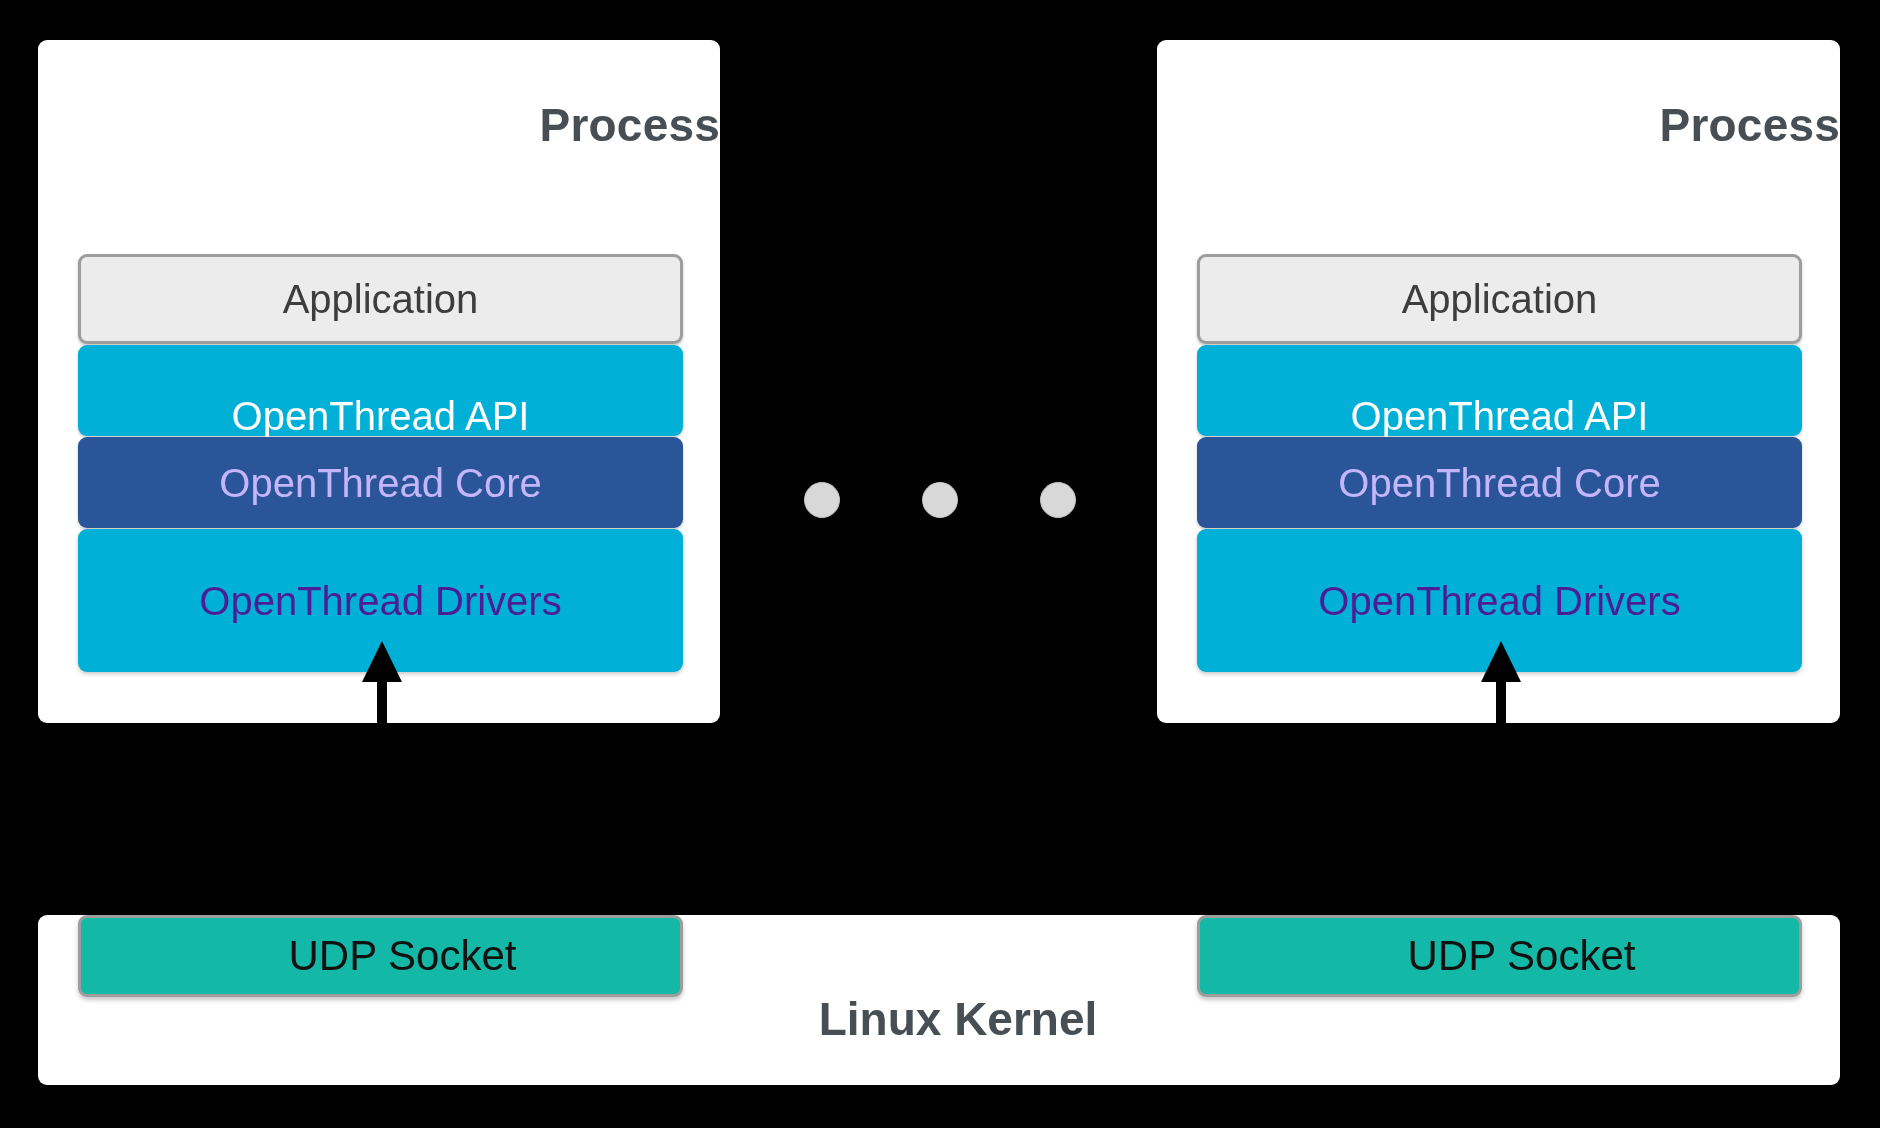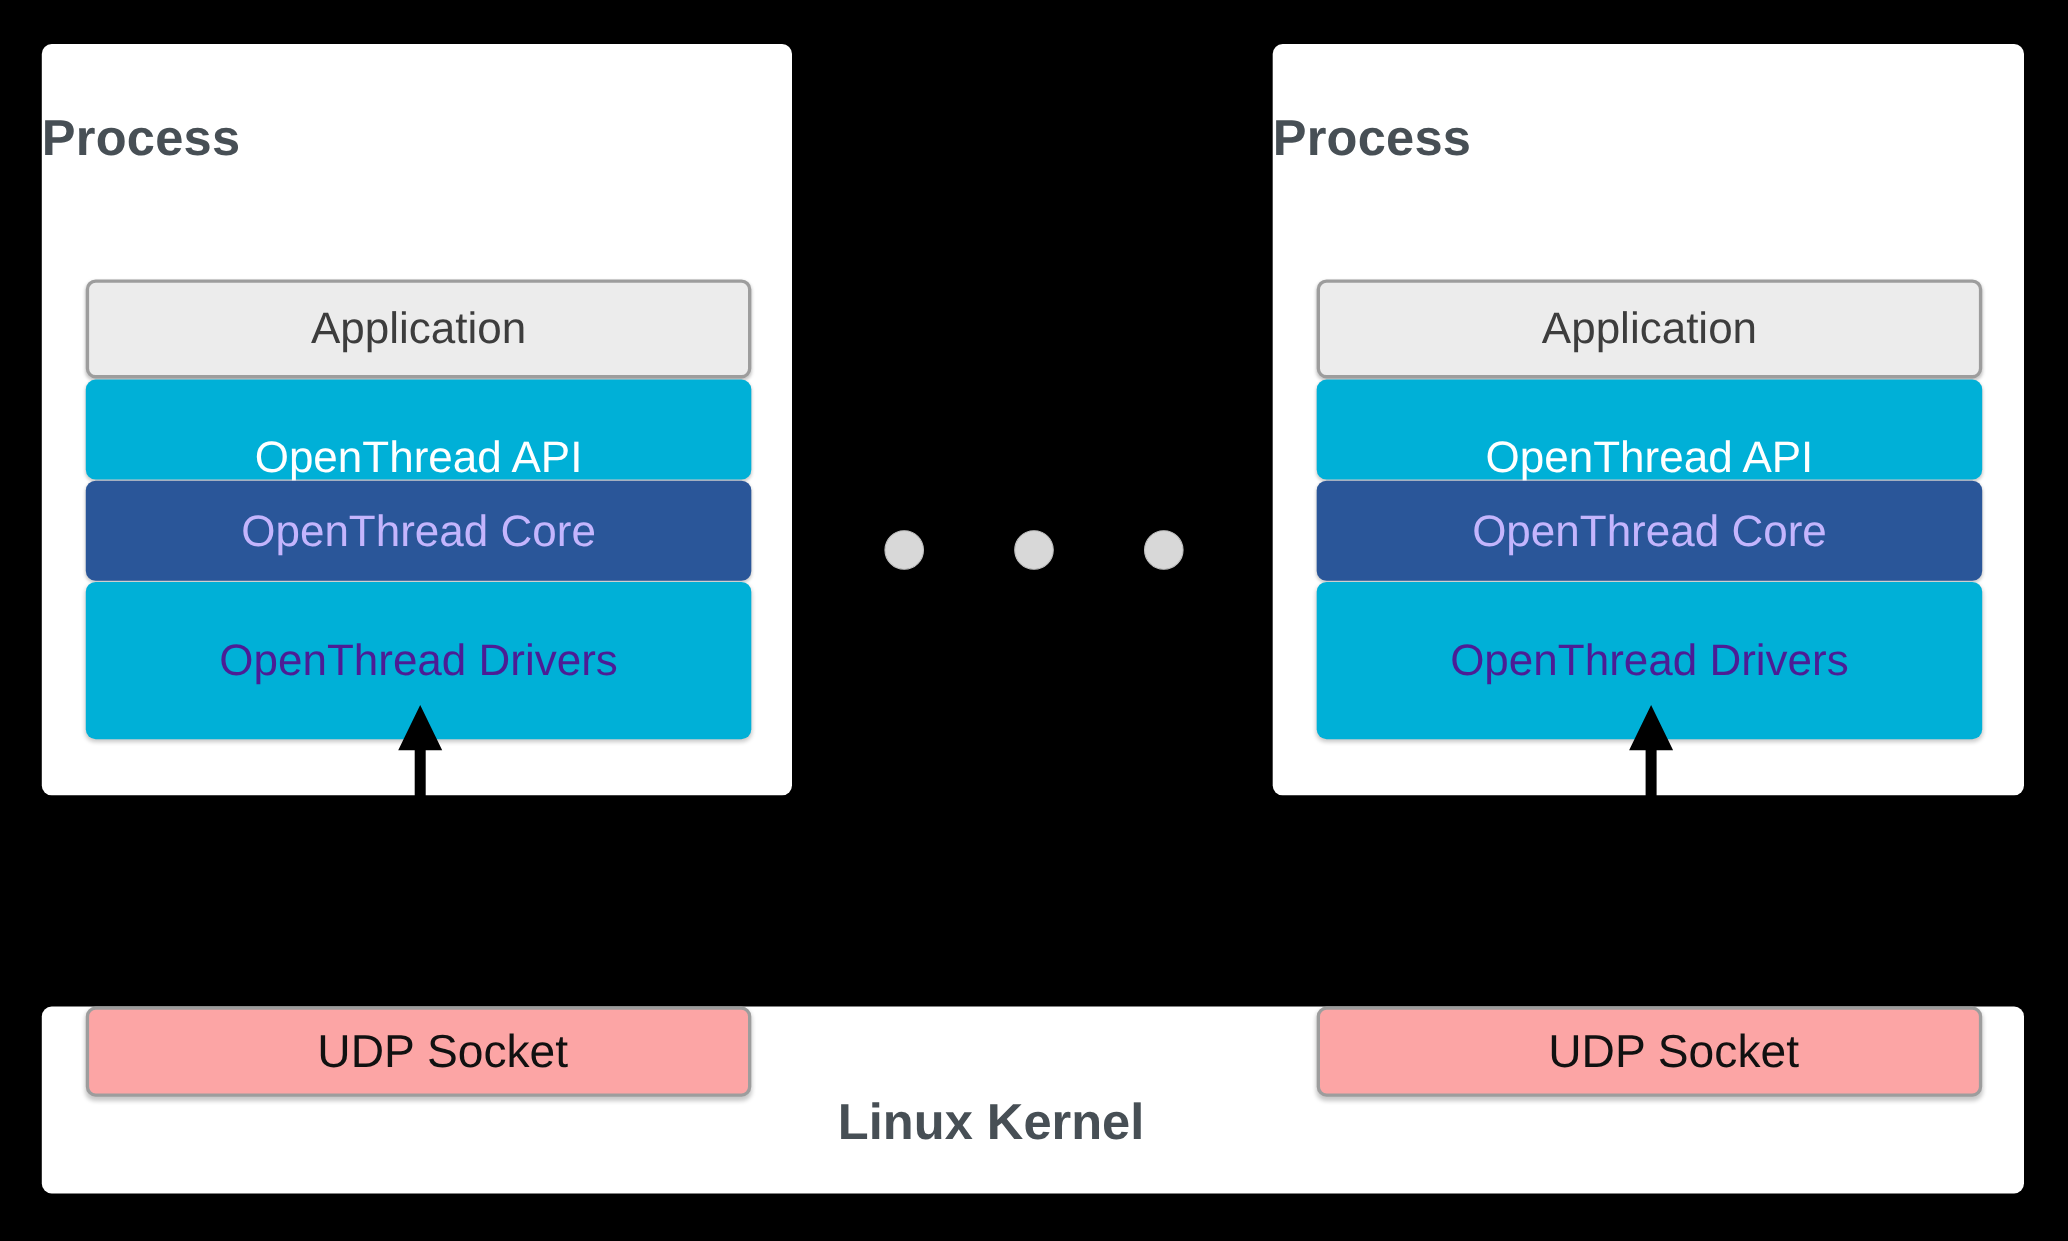--- a/index.html
+++ b/index.html
@@ -27,21 +27,21 @@
     box-shadow: 0 1px 3px rgba(0,0,0,0.35);
   }
 
   .process-box { }
 
   .process-title {
     position: absolute;
     left: 0;
     right: 0;
     top: 62px;
-    text-align: left;
+    text-align: right;
     font-size: 46px;
     font-weight: bold;
     color: #474f55;
     letter-spacing: 0.2px;
     line-height: 1;
   }
 
   
   .layer {
     position: absolute;
@@ -107,21 +107,21 @@
     font-weight: bold;
     color: #474f55;
     line-height: 1;
     white-space: nowrap;
   }
   .socket-box {
     position: absolute;
     display: flex;
     align-items: center;
     justify-content: center;
-    background: #fca5a5;
+    background: #14b8a6;
     border: 3px solid #9d9d9d;
     border-radius: 9px;
     box-sizing: border-box;
     font-size: 42px;
     color: #111111;
     box-shadow: 0 3px 4px rgba(0,0,0,0.22);
     padding-left: 44px;
   }
 </style>
 </head>
@@ -184,15 +184,15 @@
   <div class="panel" style="left:38px; top:915px; width:1802px; height:170px;"></div>
 
   <div class="socket-box" style="left:78px; top:915px; width:605px; height:82px;">
     <span>UDP Socket</span>
   </div>
 
   <div class="socket-box" style="left:1197px; top:915px; width:605px; height:82px;">
     <span>UDP Socket</span>
   </div>
 
-  <div class="kernel-title" style="left:644px; top:996px; width:514px;">Linux Kernel</div>
+  <div class="kernel-title" style="left:701px; top:996px; width:514px;">Linux Kernel</div>
 
 </div>
 
 </body></html>

